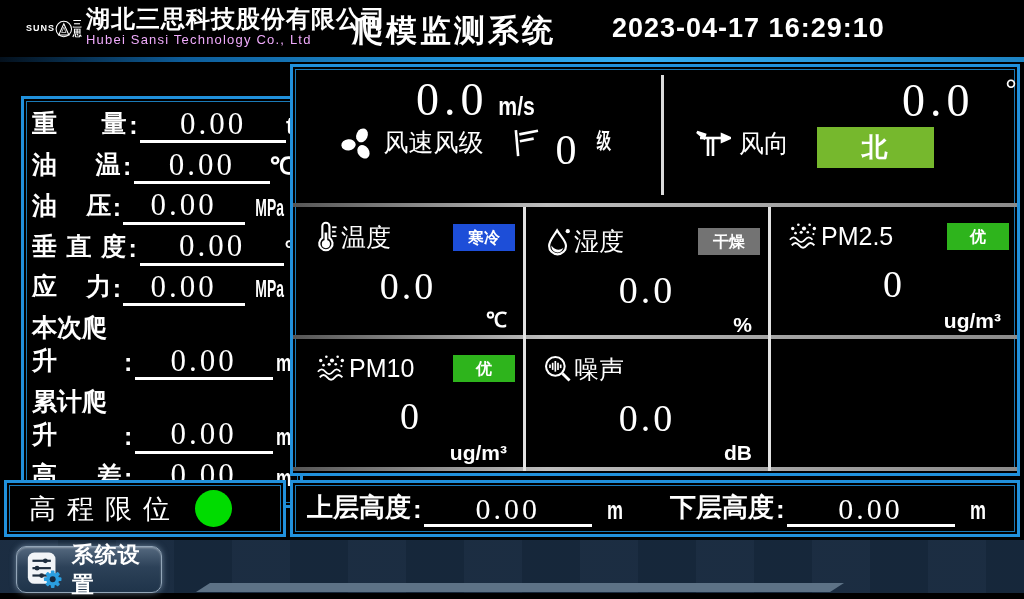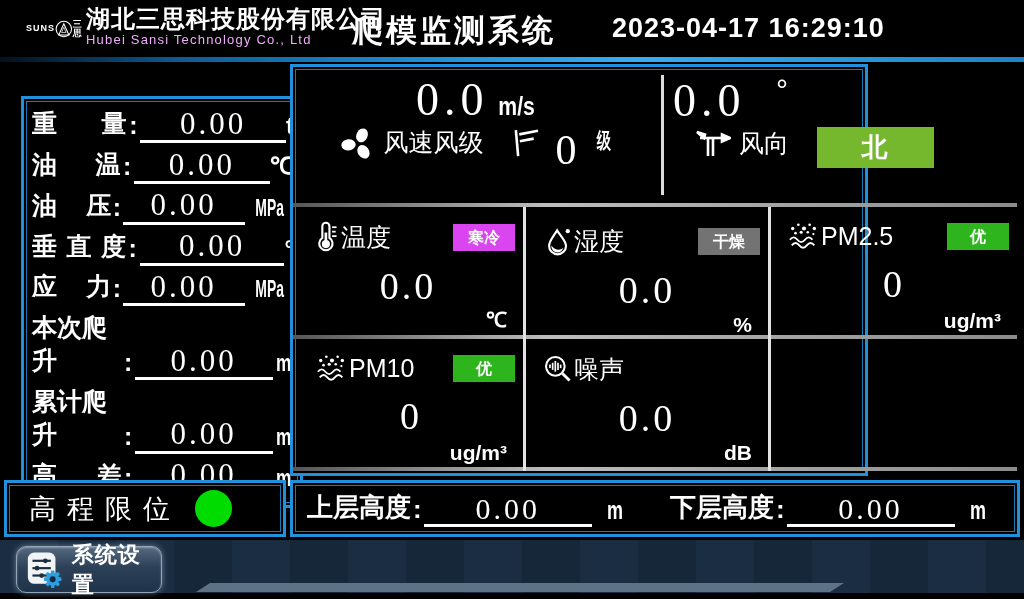--- a/index.html
+++ b/index.html
@@ -18,21 +18,21 @@
   .sys-title { position:absolute; left:352px; top:10px; font-size:31px; font-weight:bold; letter-spacing:3px; }
   .datetime { position:absolute; left:612px; top:13px; font-size:27px; font-weight:bold; letter-spacing:1px; }
   #hline { position:absolute; left:0; top:57px; width:1024px; height:5px;
     background:linear-gradient(90deg,#04101c 0%,#0d5d9a 18%,#2196dc 45%,#35aef2 62%,#1d84c4 100%); }
 
   
   .panel { position:absolute; background:#000; border:3px solid #2191dc;
     box-shadow: inset 0 0 0 2px #000, inset 0 0 0 3px #1a7ab8; }
   #left-panel   { left:21px;   top:64px;  width:282px; height:412px;margin-top:32px; }
   #elev-panel   { left:4px;   top:480px; width:282px; height:57px; display:flex; align-items:center; }
-  #right-panel  { left:290px; top:64px;  width:578px; height:412px; }
+  #right-panel  { left:290px; top:64px;  width:730px; height:412px; }
   #heights-panel{ left:290px; top:480px; width:730px; height:57px; display:flex; align-items:center; }
 
   
   #left-rows { width:100%; height:100%; display:flex; flex-direction:column;
     justify-content:space-around; padding:6px 6px 8px 8px; }
   .lrow { display:flex; align-items:flex-end; }
   .lrow .lbl { width:96px; font-size:25px; font-weight:bold; text-align-last:justify; padding-bottom:3px; }
   .lrow .colon { font-size:25px; font-weight:bold; width:14px; text-align:center; padding-bottom:3px; }
   .lrow .val { display:inline-block; width:148px; text-align:center;
     font-family:"Liberation Serif", serif; font-size:31px; letter-spacing:3px;
@@ -46,21 +46,21 @@
   .elev-label { margin-left:22px; font-size:27px; font-weight:normal; letter-spacing:11px; }
   .elev-dot { width:37px; height:37px; border-radius:50%; margin-left:14px; }
 
   
   #wind-speed { position:absolute; left:0; top:0; width:368px; height:136px; }
   #wind-dir   { position:absolute; left:380px; top:0; width:344px; height:136px; }
   .big-line { text-align:center; margin-top:6px; white-space:nowrap; }
   .big-val { font-family:"Liberation Serif", serif; font-size:46px; letter-spacing:5px; }
   .big-unit { display:inline-block; font-size:25px; font-weight:bold; transform:scaleX(.85); margin-left:2px; }
   .deg-sym { font-size:30px; vertical-align:16px; margin-left:26px; }
-  #wind-dir .big-line { text-align:left; padding-right:34px; }
+  #wind-dir .big-line { text-align:right; }
   .sub-line { display:flex; align-items:flex-start; margin-top:0; }
   #wind-speed .sub-line { justify-content:center; }
   .wlabel { font-size:25px; margin-left:8px; }
   .wzero { font-family:"Liberation Serif", serif; font-size:42px; margin-left:14px; }
   .wlevel { display:inline-block; font-size:22px; font-weight:bold; transform:scaleX(.65); margin-left:16px; }
   .flag-ico { margin-left:26px; }
   .vane-ico { margin-left:22px; }
   .dir-btn { margin-left:28px; width:117px; height:41px; border:none;
     font-size:26px; font-weight:bold; color:#fff; letter-spacing:2px;
     font-family:"Liberation Sans", sans-serif; cursor:pointer; }
@@ -244,21 +244,21 @@
         <path d="M15 6 a4 4 0 0 1 8 0 v13 a7.5 7.5 0 1 1 -8 0 Z" stroke="#fff" stroke-width="2.4" fill="none"></path>
         <circle cx="19" cy="26" r="4.6" fill="#fff"></circle>
         <line x1="19" y1="13" x2="19" y2="24" stroke="#fff" stroke-width="3"></line>
         <g stroke="#fff" stroke-width="2">
           <line x1="26" y1="7" x2="31" y2="7"></line>
             <line x1="26" y1="12" x2="30" y2="12"></line>
             <line x1="26" y1="17" x2="31" y2="17"></line>
         </g>
       </svg>
       <span class="cellname">温度</span>
-      <span class="badge" style="background-color: #d946ef;">寒冷</span>
+      <span class="badge" style="background-color: #1d4ed8;">寒冷</span>
     </div>
     <div class="cellval">0.0</div>
     <div class="cellunit">℃</div>
   </div>
 
   <div class="cell" style="left:233px; top:144px; width:242px;">
     <div class="cellhead">
       <svg width="32" height="34" viewBox="0 0 36 36">
         <path d="M17 6 C 12.5 13.5, 8 18, 8 23.5 a9.5 9.5 0 0 0 19 0 C 27 18, 21.5 13.5, 17 6 Z" stroke="#fff" stroke-width="2.4" fill="none"></path>
         <path d="M10.5 23 a7 7.5 0 0 0 13.5 3 q-7 5 -13.5 -3 Z" fill="#fff"></path>

